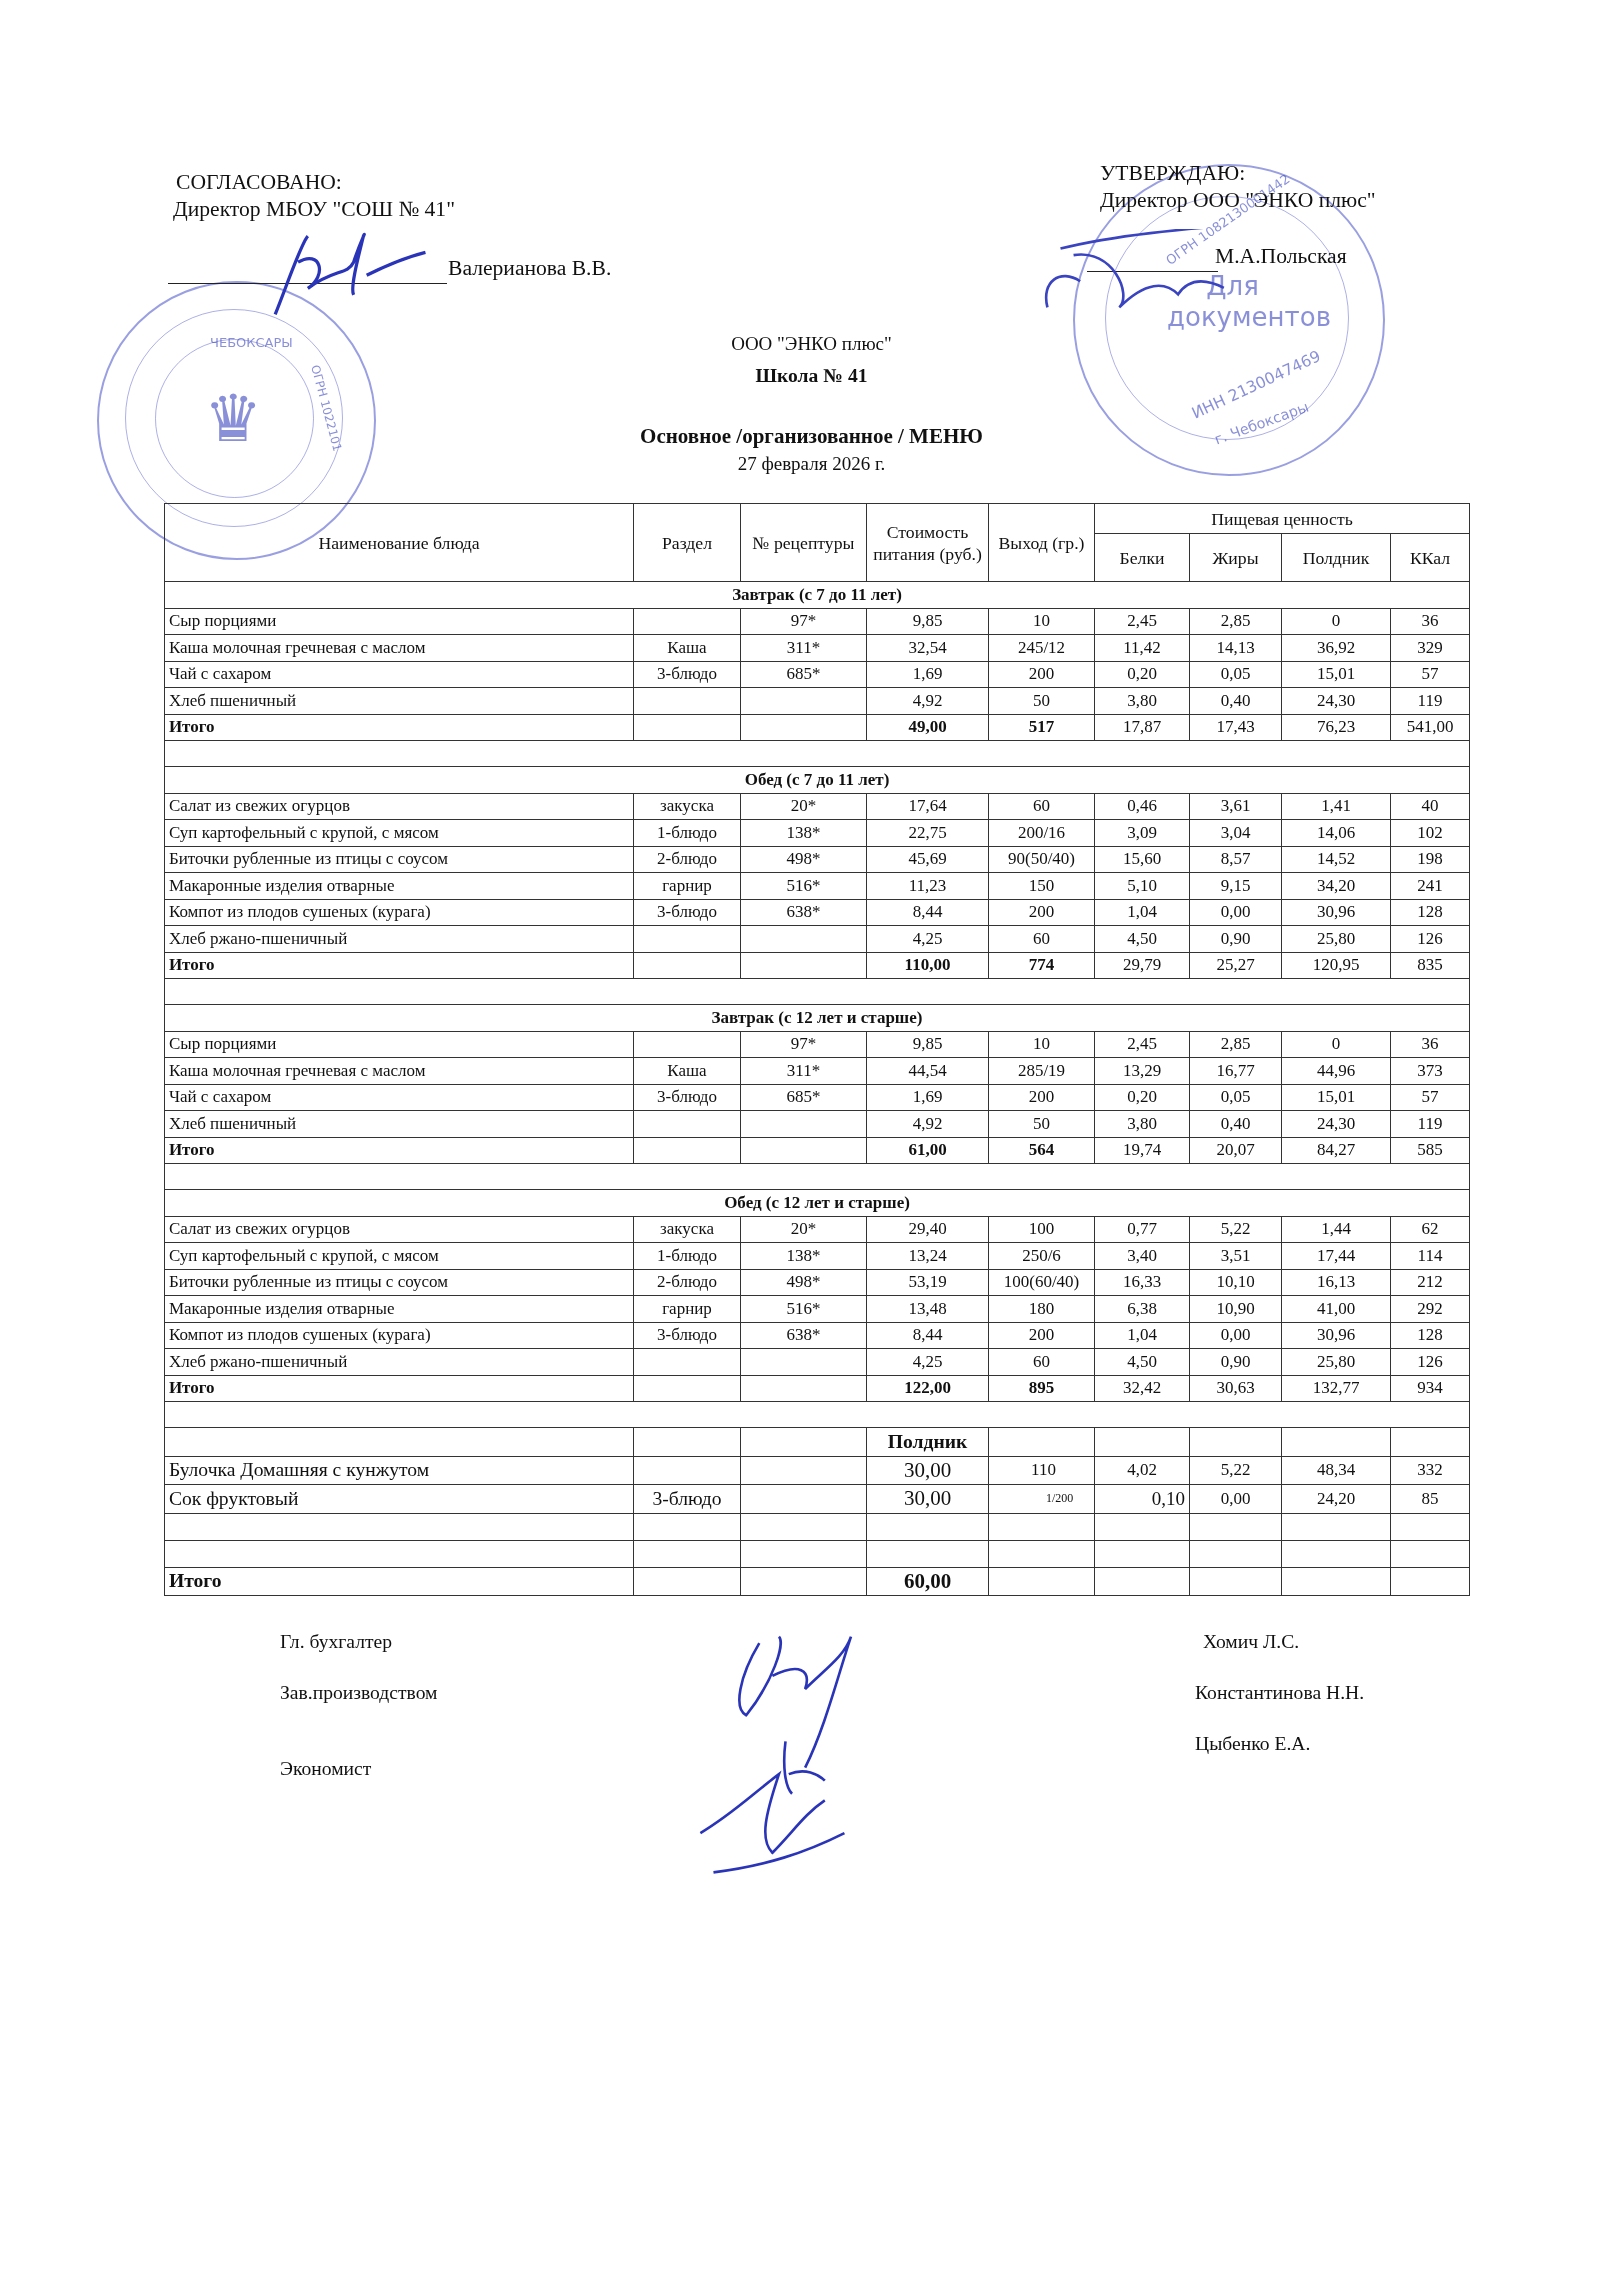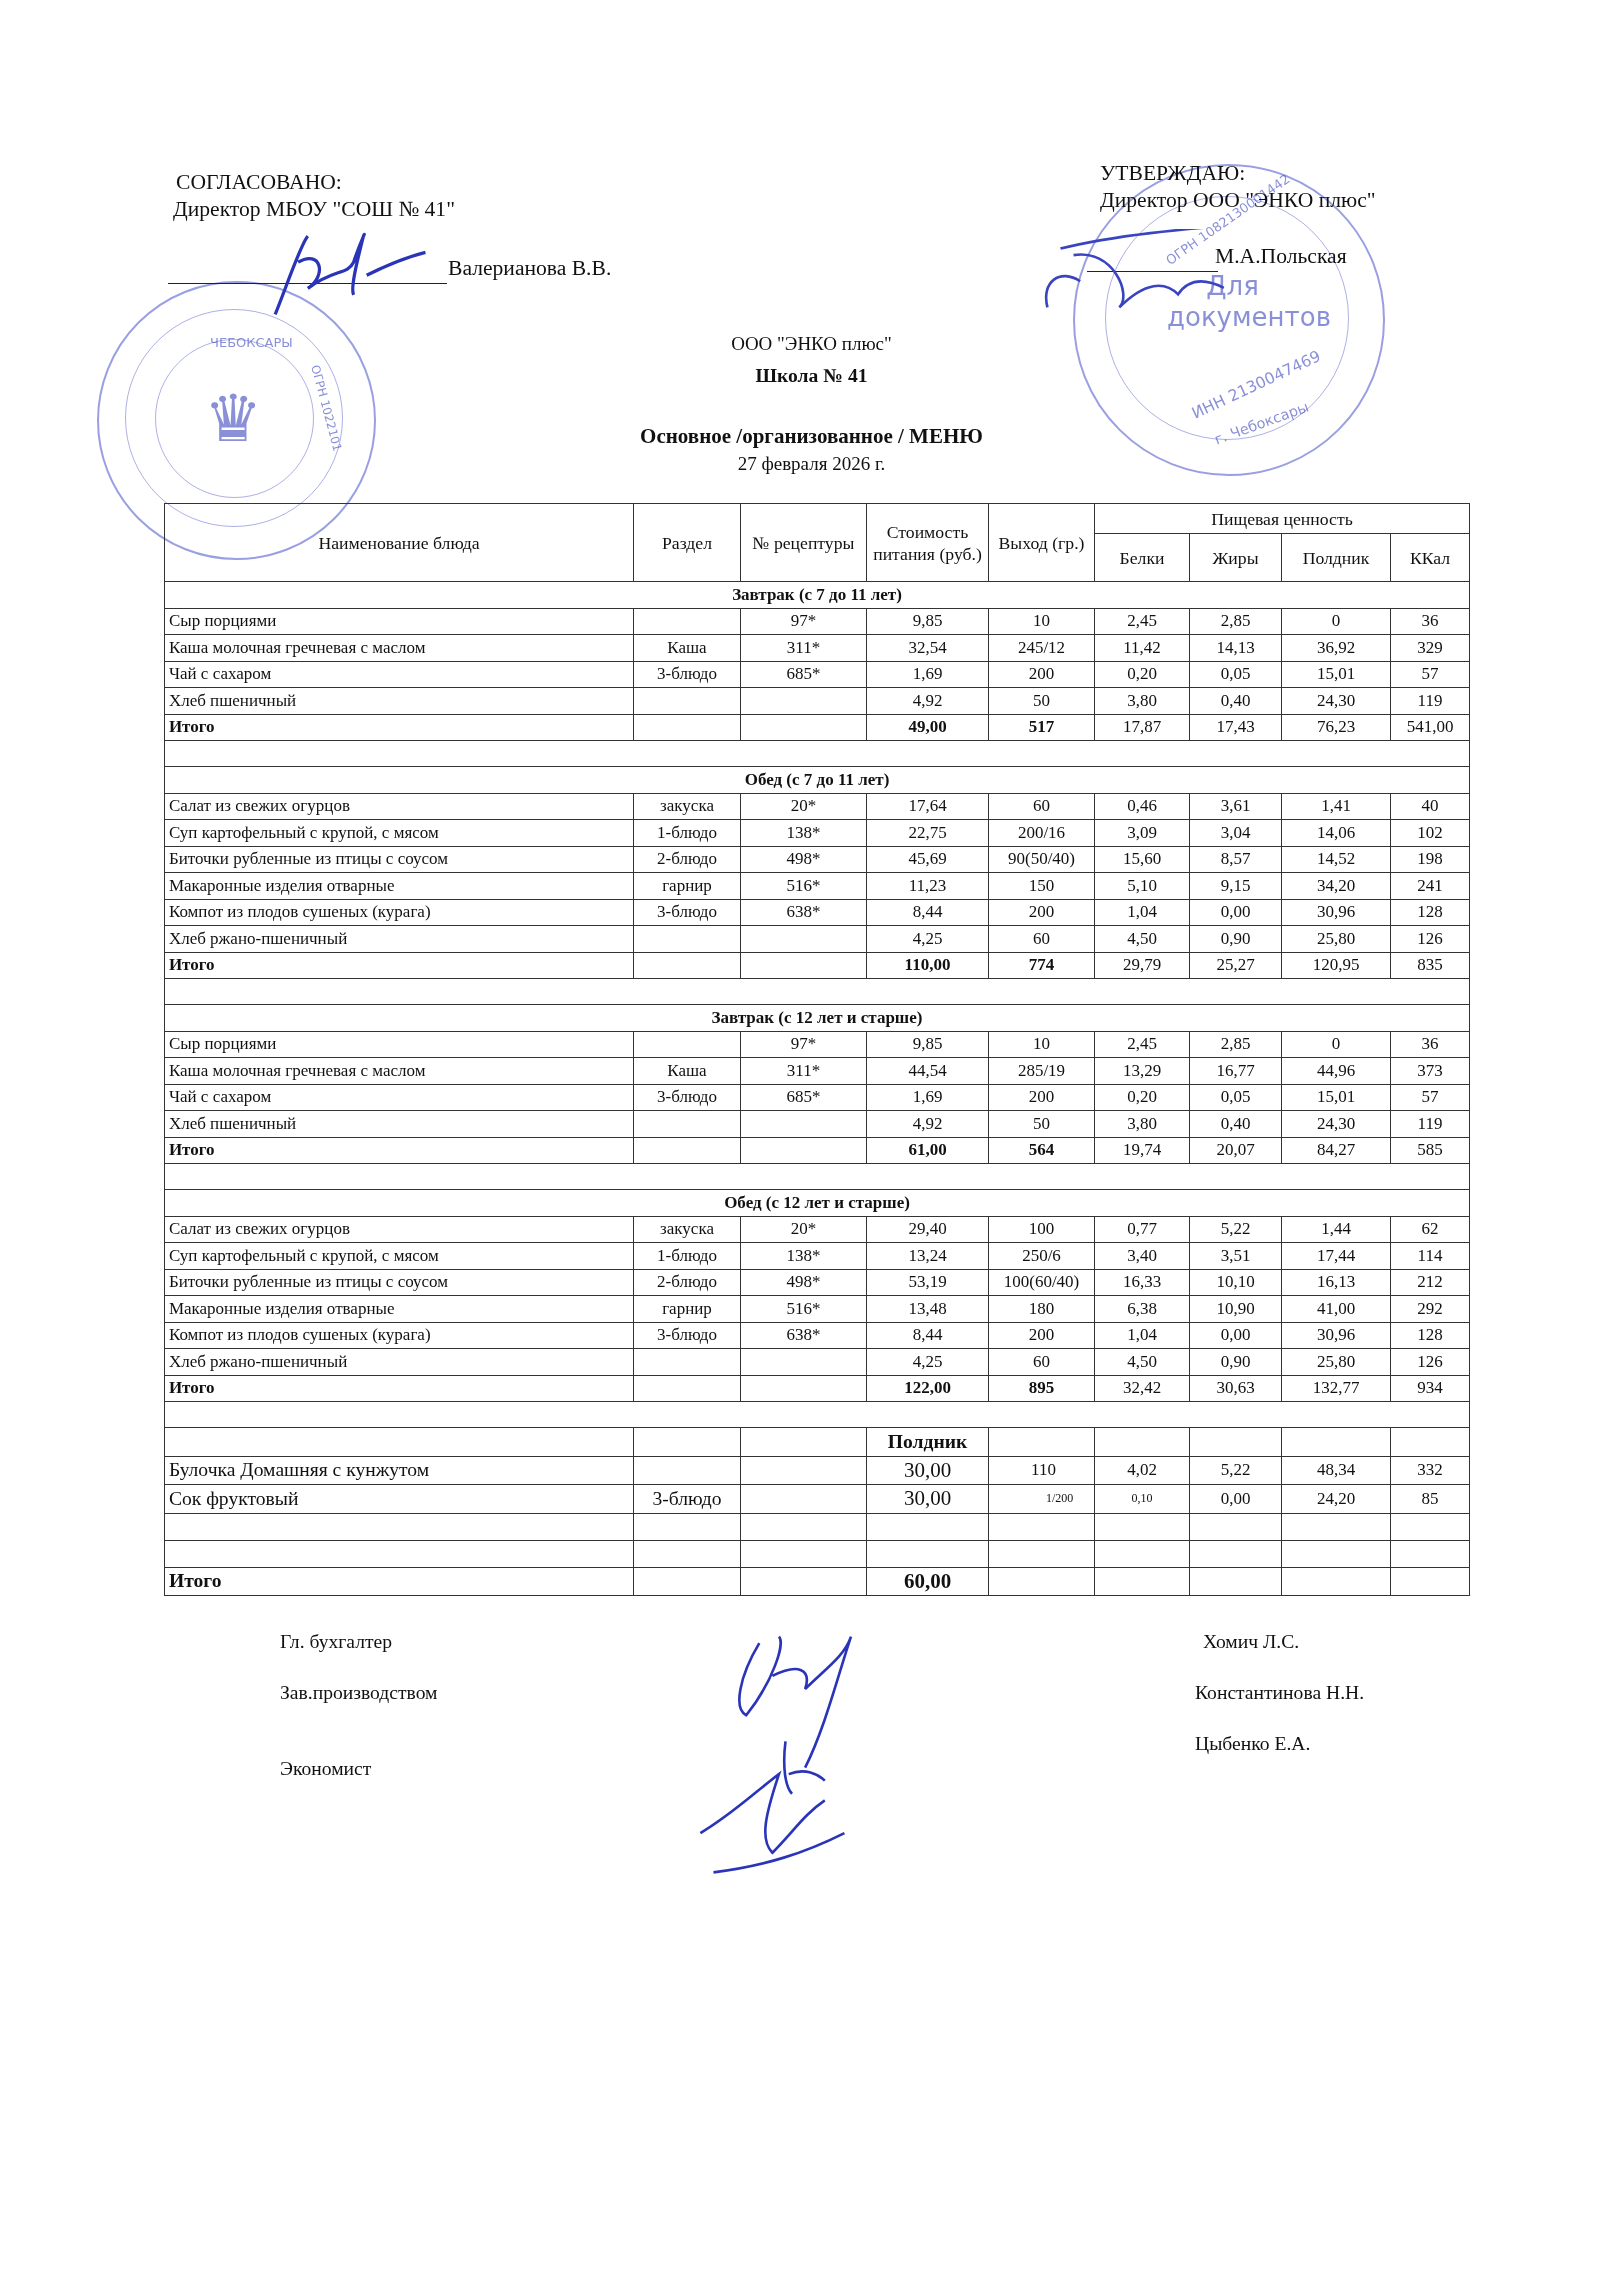--- a/index.html
+++ b/index.html
@@ -412,21 +412,21 @@
         <td class="c" style="font-size: 17px;">5,22</td>
         <td class="c" style="font-size: 17px;">48,34</td>
         <td class="c" style="font-size: 17px;">332</td>
       </tr>
       <tr class="big">
         <td class="l">Сок фруктовый</td>
         <td class="c">3-блюдо</td>
         <td class="c" style="font-size: 17px;"></td>
         <td class="c" style="font-size: 21px;">30,00</td>
         <td class="c" style="font-size: 12px; padding-left: 40px;">1/200</td>
-        <td class="c" style="font-size: 12px;">0,10</td>
+        <td class="c" style="font-size: 19px; text-align: right;">0,10</td>
         <td class="c" style="font-size: 17px;">0,00</td>
         <td class="c" style="font-size: 17px;">24,20</td>
         <td class="c" style="font-size: 17px;">85</td>
       </tr>
       <tr class="gap">
         <td style="height: 26px;"></td>
         <td style="height: 26px;"></td>
         <td style="height: 26px;"></td>
         <td style="height: 26px;"></td>
         <td style="height: 26px;"></td>

